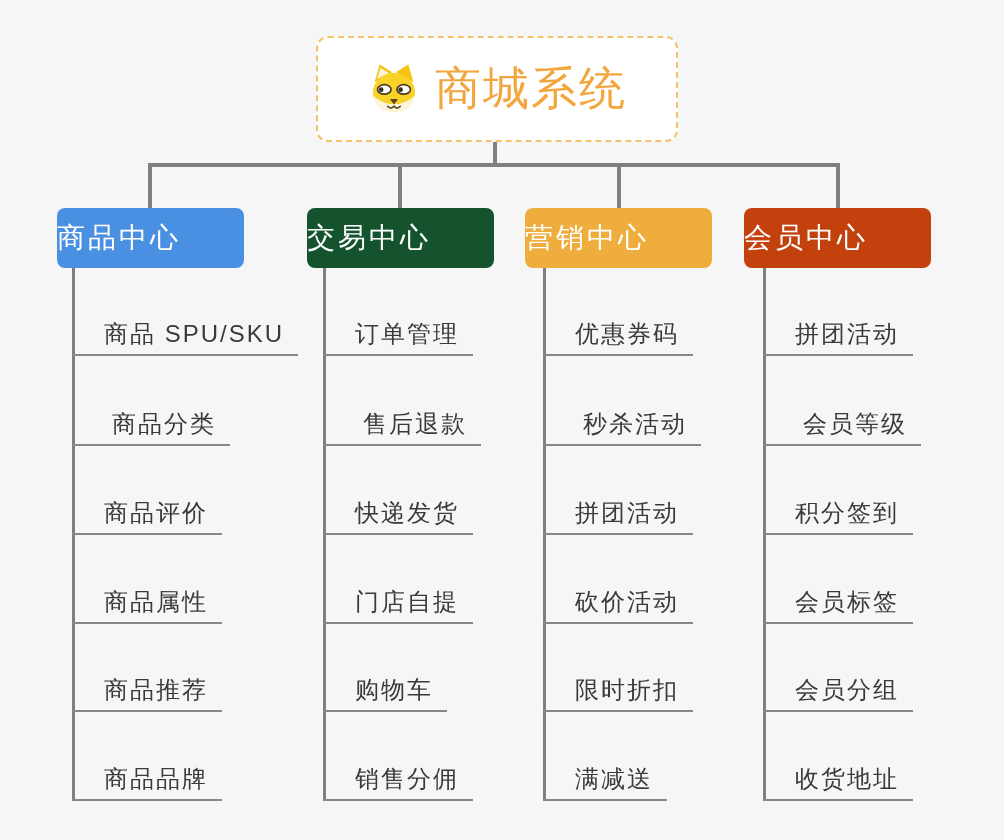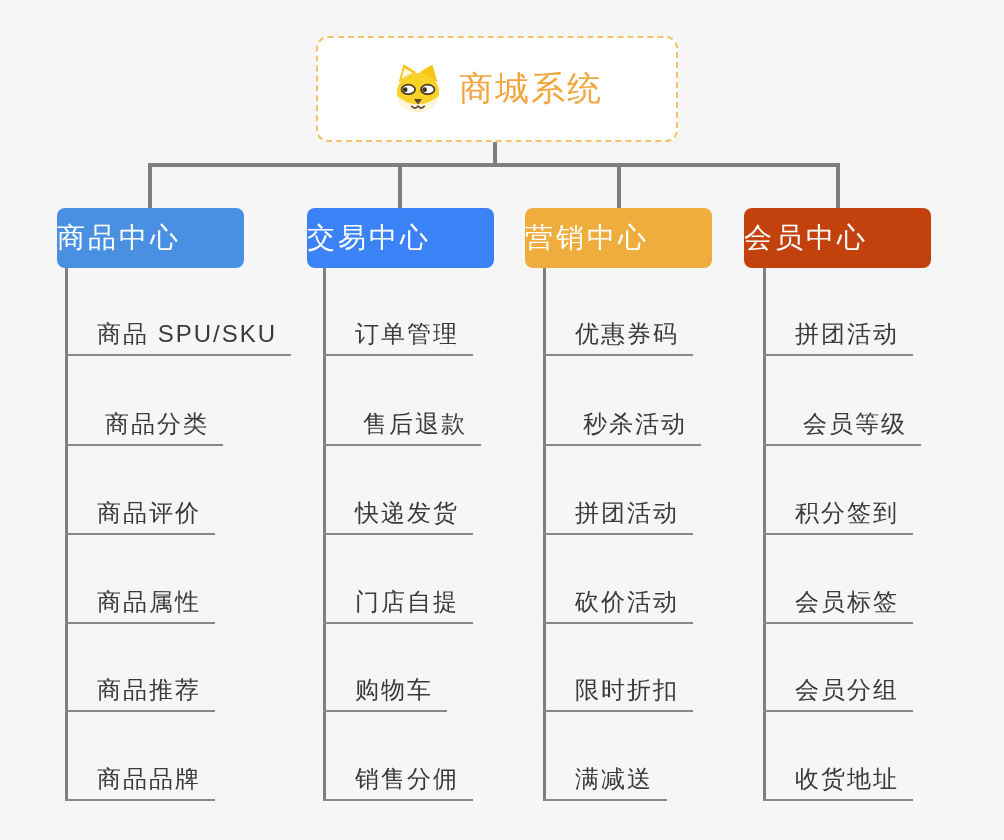--- a/index.html
+++ b/index.html
@@ -14,21 +14,21 @@
 
   
   .root-node {
     position:absolute; left:316px; top:36px; width:362px; height:106px;
     background:#ffffff;
     border:2px dashed #f3c36b;
     border-radius:12px;
     display:flex; align-items:center; justify-content:center; gap:14px;
     cursor:default;
   }
-  .root-title { font-size:34px; letter-spacing:2px; font-weight:400; }
+  .root-title { font-size:46px; letter-spacing:2px; font-weight:400; }
 
   
   .line { position:absolute; background:#7f7f7f; }
   #root-stub { left:493px; top:140px; width:4px; height:25px; }
   #bus       { left:148px; top:163px; width:692px; height:4px; }
   #stub-1 { left:148px; top:165px; width:4px; height:43px; }
   #stub-2 { left:398px; top:165px; width:4px; height:43px; }
   #stub-3 { left:617px; top:165px; width:4px; height:43px; }
   #stub-4 { left:836px; top:165px; width:4px; height:43px; }
 
@@ -43,21 +43,21 @@
   #branch-1 { left:57px; }
   #branch-2 { left:307px; }
   #branch-3 { left:525px; }
   #branch-4 { left:744px; }
 
   
   .col {
     position:absolute; top:268px; width:250px; height:533px;
     border-left:3px solid #7f7f7f;
   }
-  #col-1 { left:65px;text-align:center; }
+  #col-1 { left:72px;text-align:center; }
   #col-2 { left:323px; }
   #col-3 { left:543px; }
   #col-4 { left:763px; }
   .leaf {
     position:absolute; left:-3px;
     white-space:nowrap;
     font-size:24px; line-height:32px; letter-spacing:2px; color:#3a3a3a;
     padding:0 14px 4px 32px;
     border-bottom:2px solid #888888;
     cursor:default;
@@ -94,21 +94,21 @@
         <circle cx="16.8" cy="32.8" r="2.8" fill="#3c2f1c"></circle>
         <circle cx="39.8" cy="32.8" r="2.8" fill="#3c2f1c"></circle>
         <path d="M28.5,44.5 h7 l-3.5,4.6 Z" fill="#5d452a" stroke="#5d452a" stroke-width="1.5" stroke-linejoin="round"></path>
         <path d="M24.5,52.5 q3.7,4.2 7.5,0 q3.7,4.2 7.5,0" fill="none" stroke="#5d452a" stroke-width="2" stroke-linecap="round"></path>
       </svg>
     </span>
     <span class="root-title" style="color: rgb(242, 166, 62);">商城系统</span>
   </div>
 
   <div class="branch-node" id="branch-1" style="background-color: rgb(74, 144, 226);">商品中心</div>
-  <div class="branch-node" id="branch-2" style="background-color: #3b82f6;">交易中心</div>
+  <div class="branch-node" id="branch-2" style="background-color: #14532d;">交易中心</div>
   <div class="branch-node" id="branch-3" style="background-color: rgb(238, 173, 60);">营销中心</div>
   <div class="branch-node" id="branch-4" style="background-color: #c2410c;">会员中心</div>
 
   <div class="col" id="col-1">
     <div class="leaf">商品 SPU/SKU</div>
     <div class="leaf">商品分类</div>
     <div class="leaf">商品评价</div>
     <div class="leaf">商品属性</div>
     <div class="leaf">商品推荐</div>
     <div class="leaf">商品品牌</div>

